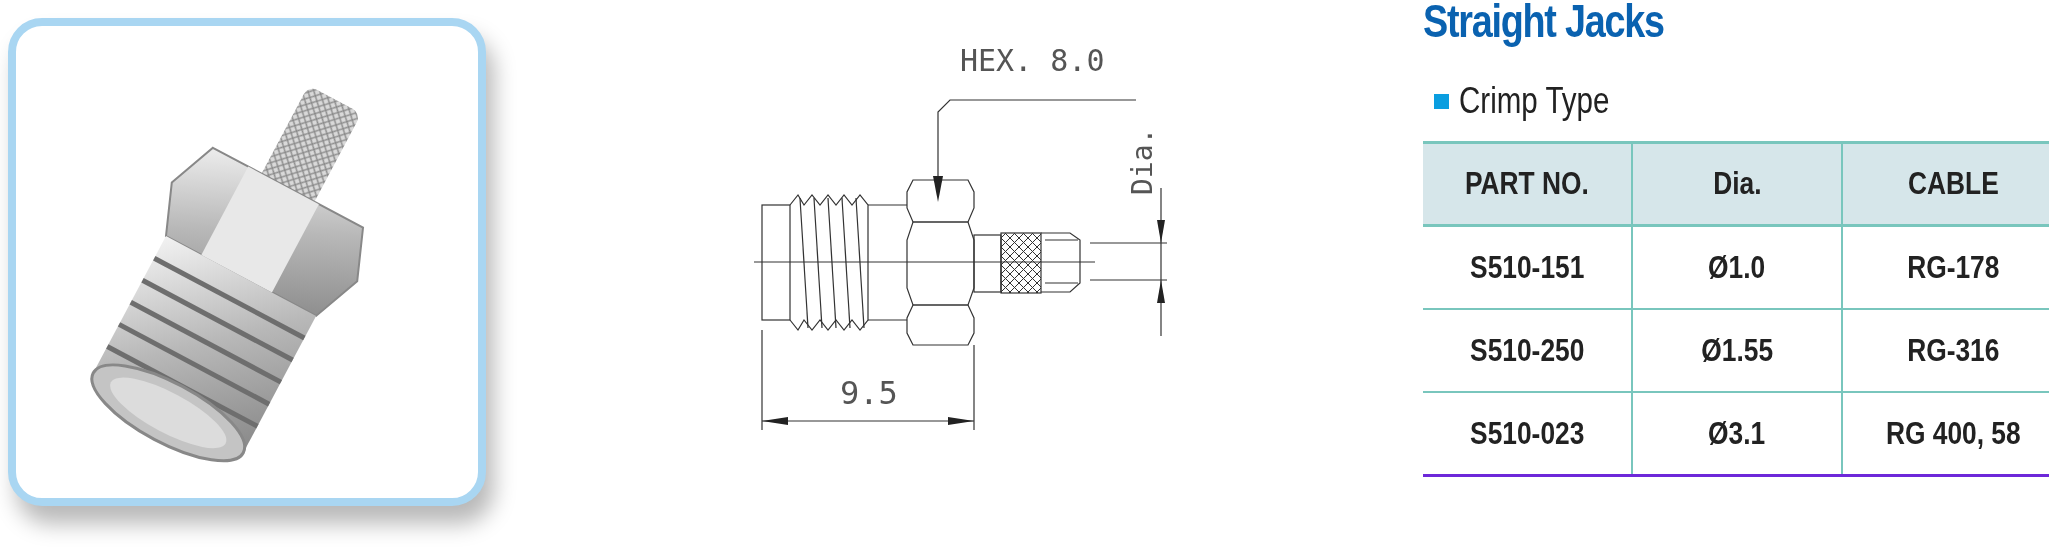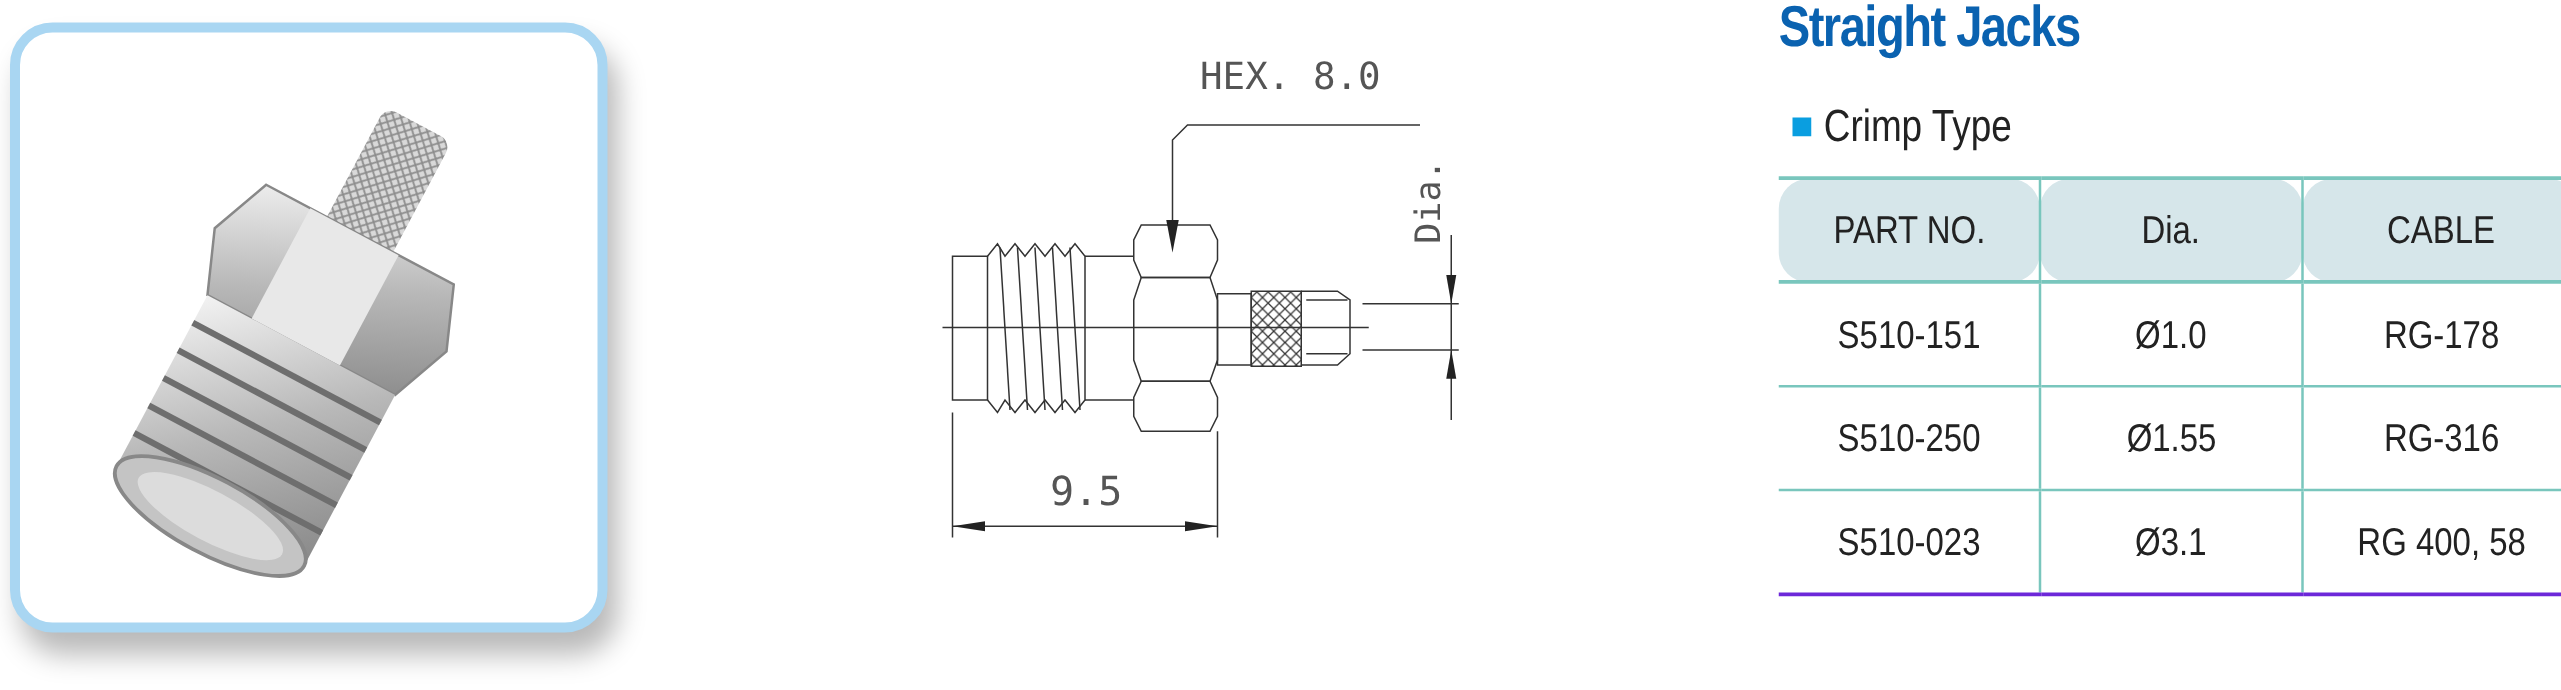--- a/index.html
+++ b/index.html
@@ -23,23 +23,23 @@
   .bullet { width:15px; height:15px; background:#0a9ee0; margin-right:10px; }
   .subtitle-text {
     font-size:36px; color:#222; transform:scaleX(0.82); transform-origin:left center; white-space:nowrap;
   }
   table.spec {
     position:absolute; left:1423px; top:141px; width:640px;
     border-collapse:collapse; table-layout:fixed;
   }
   table.spec col.c1 { width:209px; } table.spec col.c2 { width:210px; } table.spec col.c3 { width:221px; }
   table.spec th, table.spec td {
-    text-align:center; color:#222; font-weight:normal;
+    text-align:center; color:#222; font-weight:bold;
     border-left:2px solid #79c6bd; border-bottom:2px solid #79c6bd;
-    font-size:31px; height:81px; padding:0;border-radius:24px;
+    font-size:31px; height:81px; padding:0;
   }
   table.spec tr > *:first-child { border-left:none; }
   table.spec th { background:#d6e6ea; border-top:3px solid #79c6bd; border-bottom:3px solid #79c6bd; height:80px; }
   table.spec tr:last-child td { border-bottom:3px solid #6d28d9; }
   .cell-text { display:inline-block; transform:scaleX(0.85); white-space:nowrap; }
 </style>
 </head>
 <body>
 
 <div class="photo-card">

